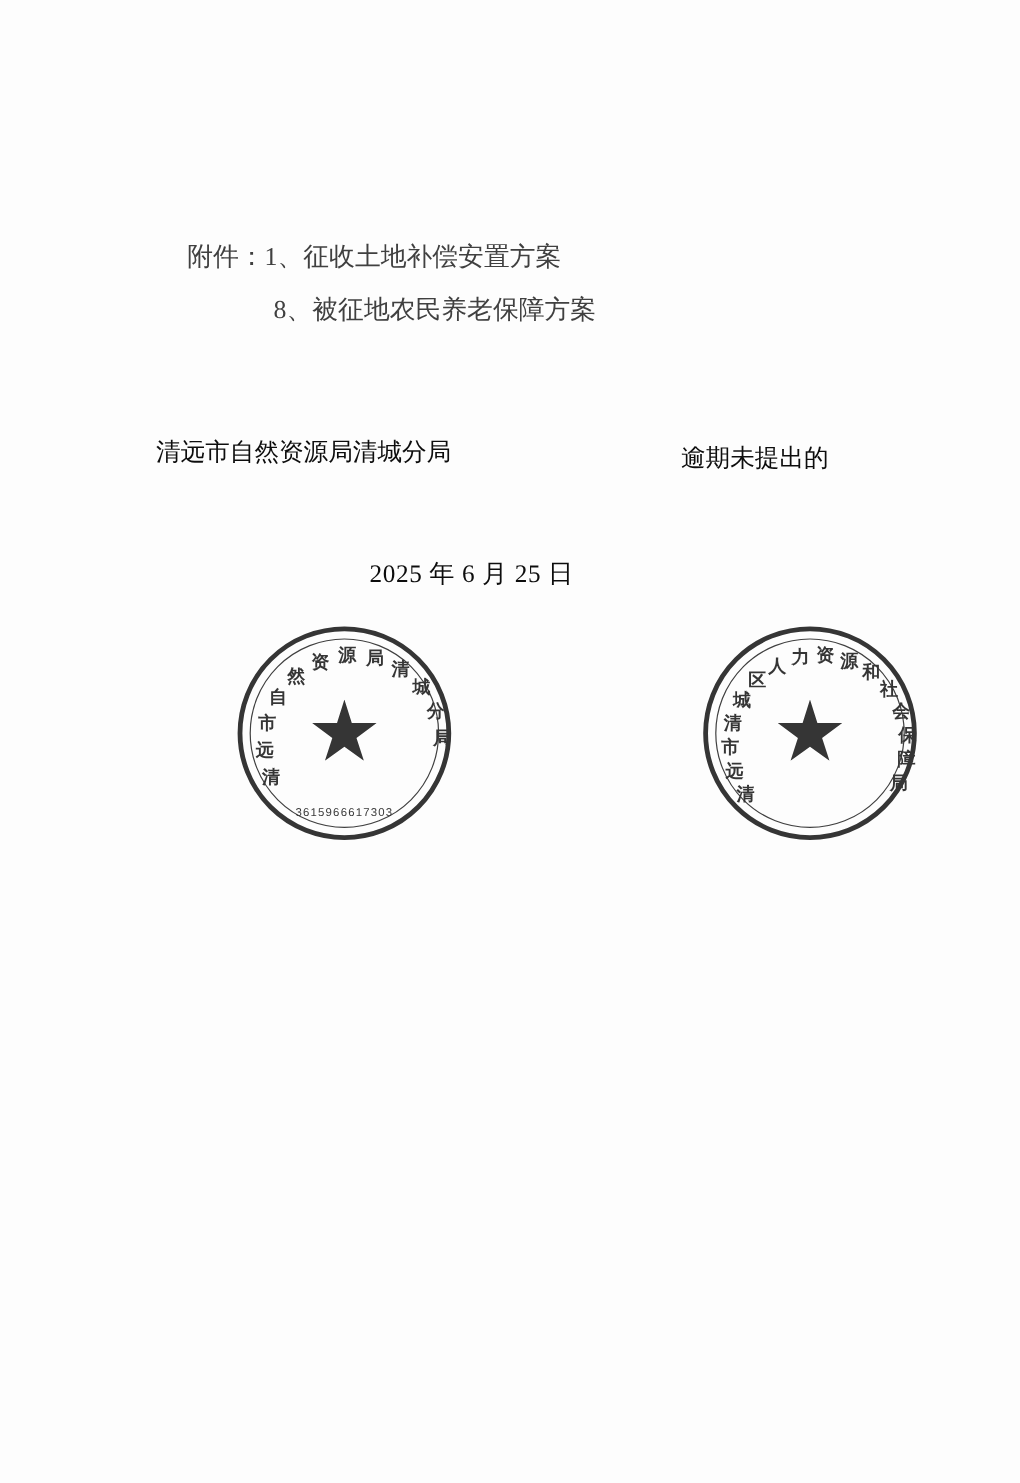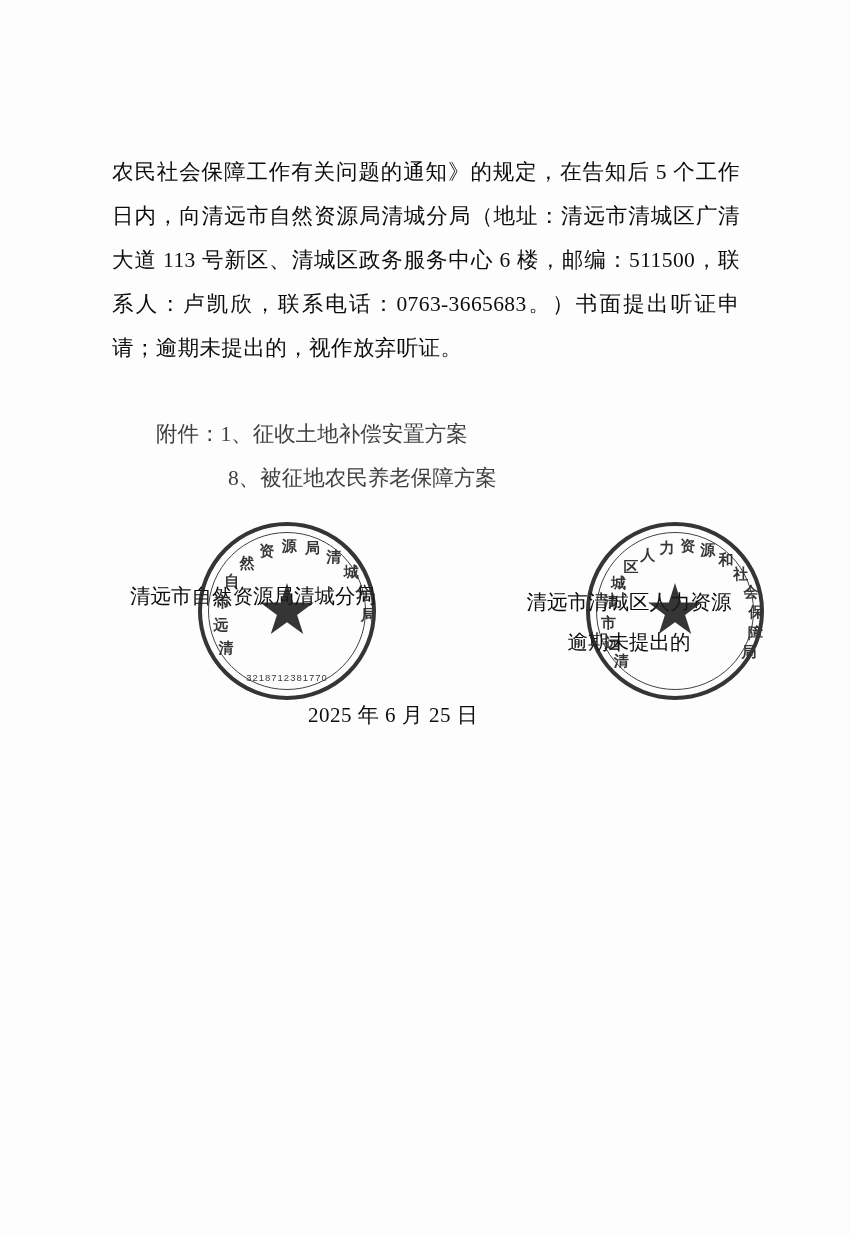--- a/index.html
+++ b/index.html
@@ -74,21 +74,21 @@
     left: 392px;
     top: 38px;
     width: 250px;
     text-align: center;
     line-height: 40px;
   }
 
   .date-line {
     position: absolute;
     left: 196px;
-    top: 157px;
+    top: 140px;
     font-size: 21px;
     letter-spacing: 0.5px;
     color: #0d0d0d;
     white-space: nowrap;
   }
 
   
   .seal {
     position: absolute;
     border-radius: 50%;
@@ -152,36 +152,34 @@
     font-family: "Liberation Sans", sans-serif;
   }
 </style>
 </head>
 <body>
 
 <div class="page">
 
   <div class="doc-body">
 
-    <p class="para">农民社会保障工作有关问题的通知》的规定，在告知后 5 个工作日内，向清远市自然资源局清城分局（地址：清远市清城区广清大道 113 号新区、清城区政务服务中心 6 楼，邮编：511500，联系人：卢凯欣，联系电话：0763-3665683。）书面提出听证申请；逾期未提出的，视作放弃听证。</p>
 
     <div class="gap-sm"></div>
 
 
     <div class="attach-block">
       <div class="attach-line-1">
         <span>附件：</span><span>1、征收土地补偿安置方案</span>
       </div>
       <div class="attach-line-2">8、被征地农民养老保障方案</div>
     </div>
 
     <div class="sign-row">
       <div class="sign-left">清远市自然资源局清城分局</div>
       <div class="sign-right">
-        <div>清远市清城区人力资源</div>
         <div>逾期未提出的</div>
       </div>
       <div class="date-line">2025 年 6 月 25 日</div>
     </div>
 
   </div>
 
   <div class="seal seal-1">
     <div class="seal-inner"></div>
     <div class="seal-star"></div>
@@ -192,21 +190,21 @@
       <span style="transform: rotate(-58deg) translate(0,-74px) rotate(58deg);">自</span>
       <span style="transform: rotate(-40deg) translate(0,-74px) rotate(40deg);">然</span>
       <span style="transform: rotate(-22deg) translate(0,-74px) rotate(22deg);">资</span>
       <span style="transform: rotate(-4deg) translate(0,-74px) rotate(4deg);">源</span>
       <span style="transform: rotate(14deg) translate(0,-74px) rotate(-14deg);">局</span>
       <span style="transform: rotate(32deg) translate(0,-74px) rotate(-32deg);">清</span>
       <span style="transform: rotate(50deg) translate(0,-74px) rotate(-50deg);">城</span>
       <span style="transform: rotate(68deg) translate(0,-74px) rotate(-68deg);">分</span>
       <span style="transform: rotate(86deg) translate(0,-74px) rotate(-86deg);">局</span>
     </div>
-    <div class="seal-bottom">3218712381770</div>
+    <div class="seal-bottom">3615966617303</div>
   </div>
 
   <div class="seal seal-2">
     <div class="seal-inner"></div>
     <div class="seal-star"></div>
     <div class="seal-text">
       <span style="transform: rotate(-124deg) translate(0,-74px) rotate(124deg);">清</span>
       <span style="transform: rotate(-108deg) translate(0,-74px) rotate(108deg);">远</span>
       <span style="transform: rotate(-92deg) translate(0,-74px) rotate(92deg);">市</span>
       <span style="transform: rotate(-76deg) translate(0,-74px) rotate(76deg);">清</span>

